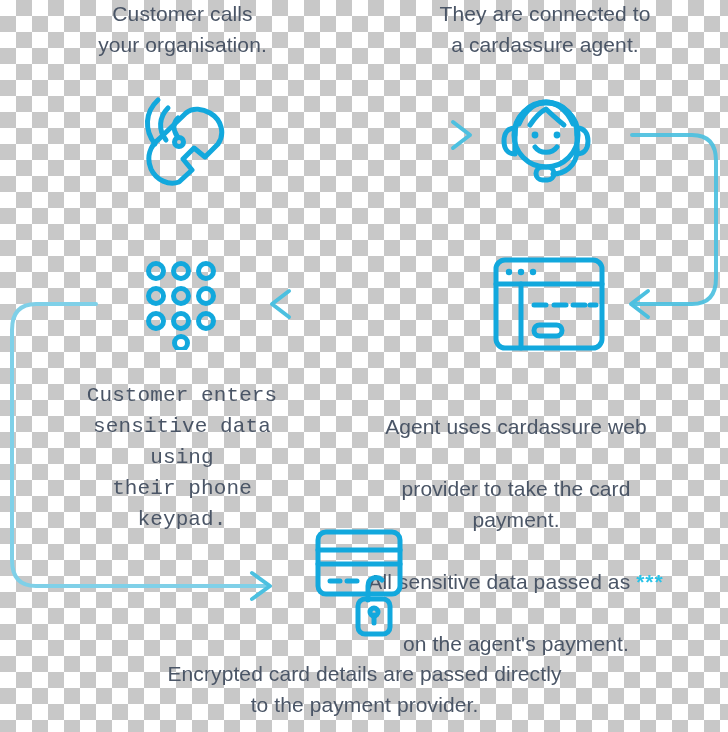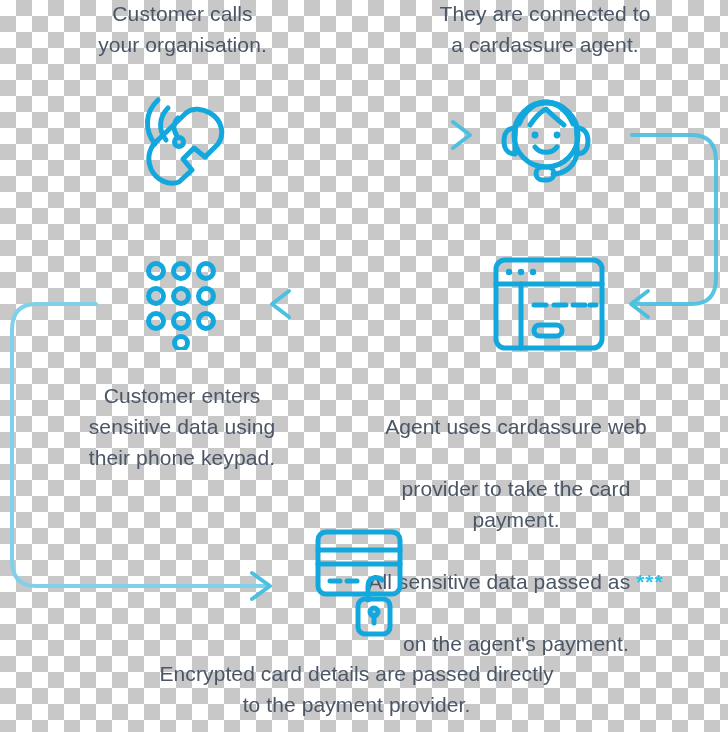--- a/index.html
+++ b/index.html
@@ -50,23 +50,23 @@
     left: 0;
     top: 0;
     width: 728px;
     height: 732px;
     pointer-events: none;
   }
 
   
   #cap-step1 { left: 40px;  top: -2px;  width: 285px; }
   #cap-step2 { left: 400px; top: -2px;  width: 290px; }
-  #cap-step3 { left: 62px;  top: 380px; width: 240px; }
+  #cap-step3 { left: 62px;  top: 380px; width: 240px; font-family: Liberation Mono, monospace; }
   #cap-step4 { left: 368px; top: 380px; width: 296px; }
-  #cap-step5 { left: 124px; top: 658px; width: 465px; }
+  #cap-step5 { left: 132px; top: 658px; width: 465px; }
 
   
   #icon-phone   { left: 126px; top: 86px;  width: 124px; height: 100px; }
   #icon-agent   { left: 492px; top: 88px;  width: 108px; height: 104px; }
   #icon-keypad  { left: 143px; top: 258px; width: 76px;  height: 92px; }
   #icon-browser { left: 492px; top: 256px; width: 114px; height: 96px; }
   #icon-card    { left: 314px; top: 528px; width: 98px;  height: 110px; }
 </style>
 </head>
 <body>

